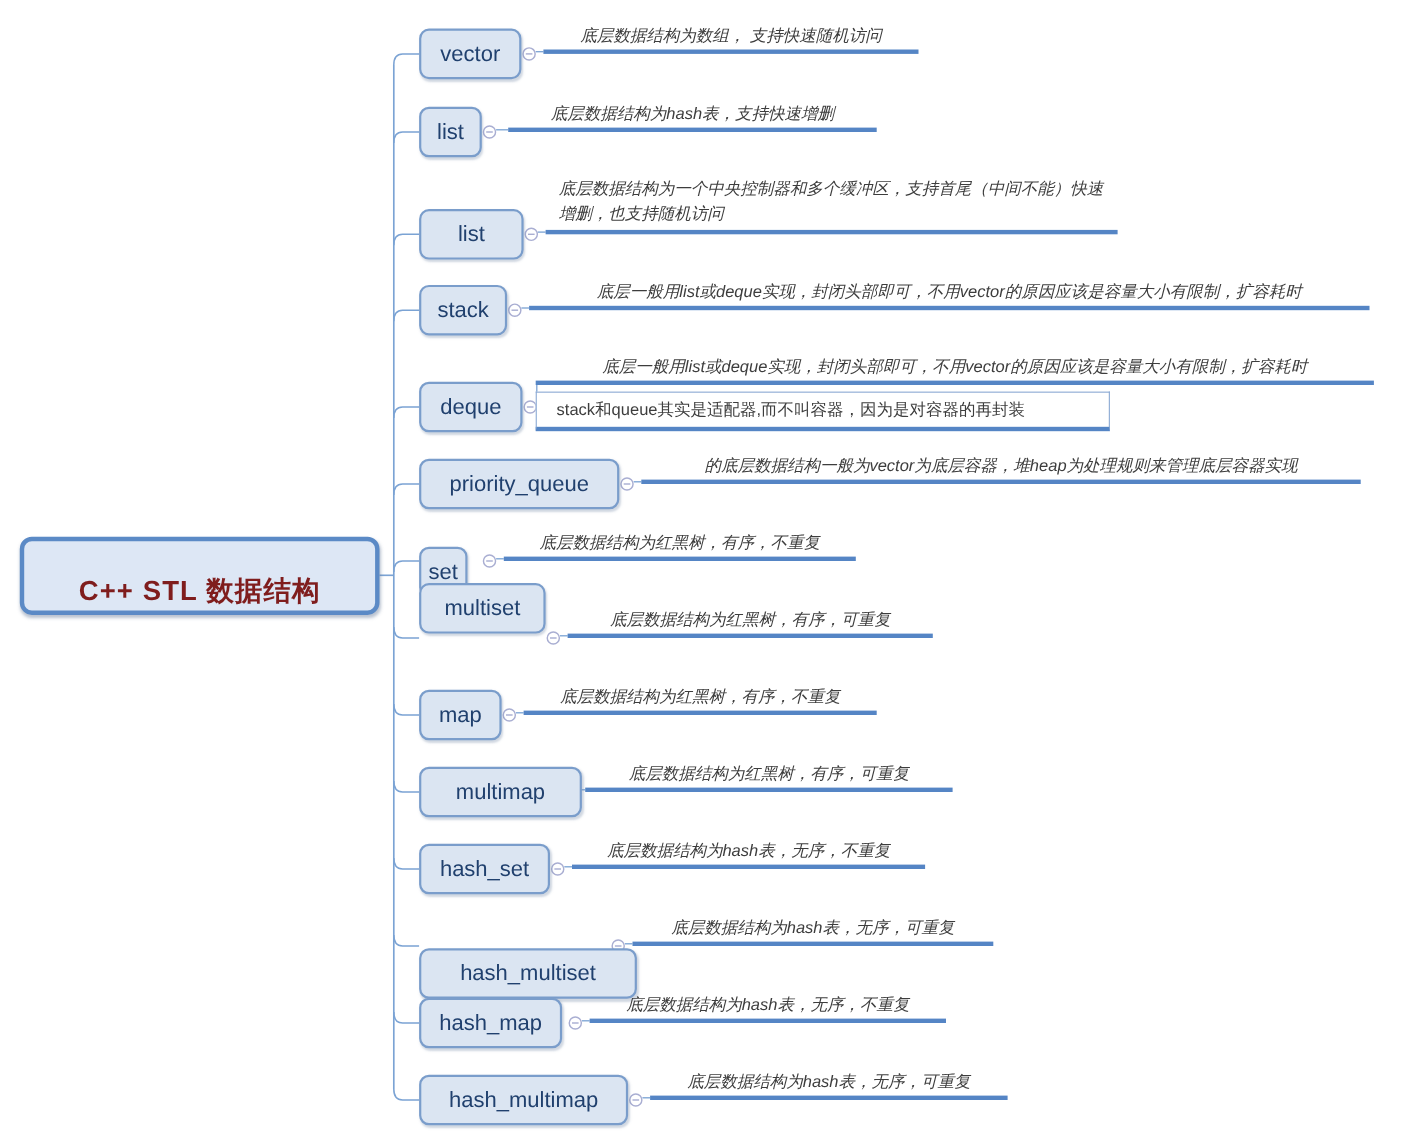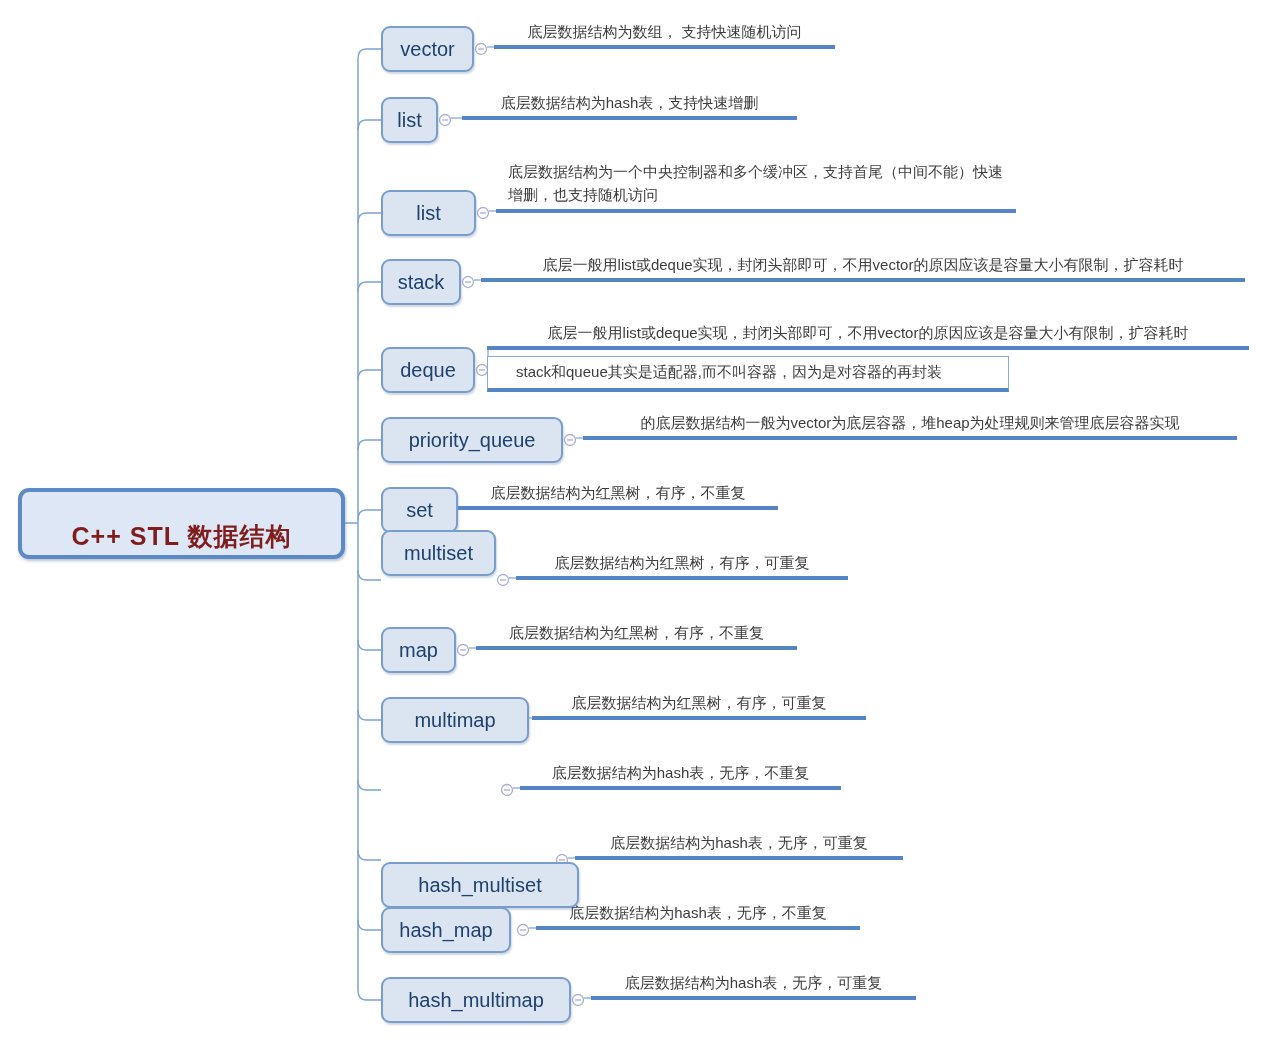--- a/index.html
+++ b/index.html
@@ -19,30 +19,30 @@
     position:absolute;height:46px;box-sizing:border-box;
     background:#dbe5f2;border:2px solid #7a9dcb;border-radius:9px;
     display:flex;align-items:center;justify-content:center;
     box-shadow:1px 2px 2px rgba(120,140,170,.35);
   }
   .node-label{font-size:20px;color:#20406e;}
   .desc{
     position:absolute;box-sizing:border-box;height:32px;
     border-bottom:4px solid #5585c5;
     display:flex;align-items:flex-end;justify-content:center;
-    font-size:15px;color:#3d3d3d;padding-bottom:3px;white-space:nowrap;
+    font-size:15px;color:#3d3d3d;padding-bottom:3px;white-space:nowrap;font-style:italic;
   }
   .desc.wrap{
     height:56px;white-space:normal;justify-content:flex-start;
     text-align:left;line-height:23px;padding-left:12px;
   }
   .note-box{
     position:absolute;box-sizing:border-box;height:36px;
     border:1px solid #8aa9d3;border-bottom:4px solid #5585c5;
-    display:flex;align-items:center;padding-left:28px;
+    display:flex;align-items:center;padding-left:18px;
     font-size:15px;color:#3d3d3d;white-space:nowrap;background:#ffffff;
   }
 </style>
 </head>
 <body>
 
 <div class="canvas">
 
   <svg class="svg-layer" width="1279" height="1041" viewBox="0 0 1279 1041" fill="none">
 
@@ -155,32 +155,35 @@
     </div>
   <div class="node" style="left:381px;top:259px;width:80px">
       <span class="node-label">stack</span>
     </div>
   <div class="node" style="left:381px;top:347px;width:94px">
       <span class="node-label">deque</span>
     </div>
   <div class="node" style="left:381px;top:417px;width:182px">
       <span class="node-label">priority_queue</span>
     </div>
-  <div class="node" style="left:381px;top:487px;width:77px">
+  <div class="node" style="left:381px;top:497px;width:44px">
       <span class="node-label">set</span>
     </div>
   <div class="node" style="left:381px;top:530px;width:115px">
       <span class="node-label">multiset</span>
     </div>
   <div class="node" style="left:381px;top:627px;width:75px">
       <span class="node-label">map</span>
     </div>
   <div class="node" style="left:381px;top:697px;width:148px">
       <span class="node-label">multimap</span>
     </div>
+  <div class="node" style="left:381px;top:767px;width:119px">
+      <span class="node-label">hash_set</span>
+    </div>
   <div class="node" style="left:381px;top:862px;width:198px">
       <span class="node-label">hash_multiset</span>
     </div>
   <div class="node" style="left:381px;top:907px;width:130px">
       <span class="node-label">hash_map</span>
     </div>
   <div class="node" style="left:381px;top:977px;width:190px">
       <span class="node-label">hash_multimap</span>
     </div>
 

